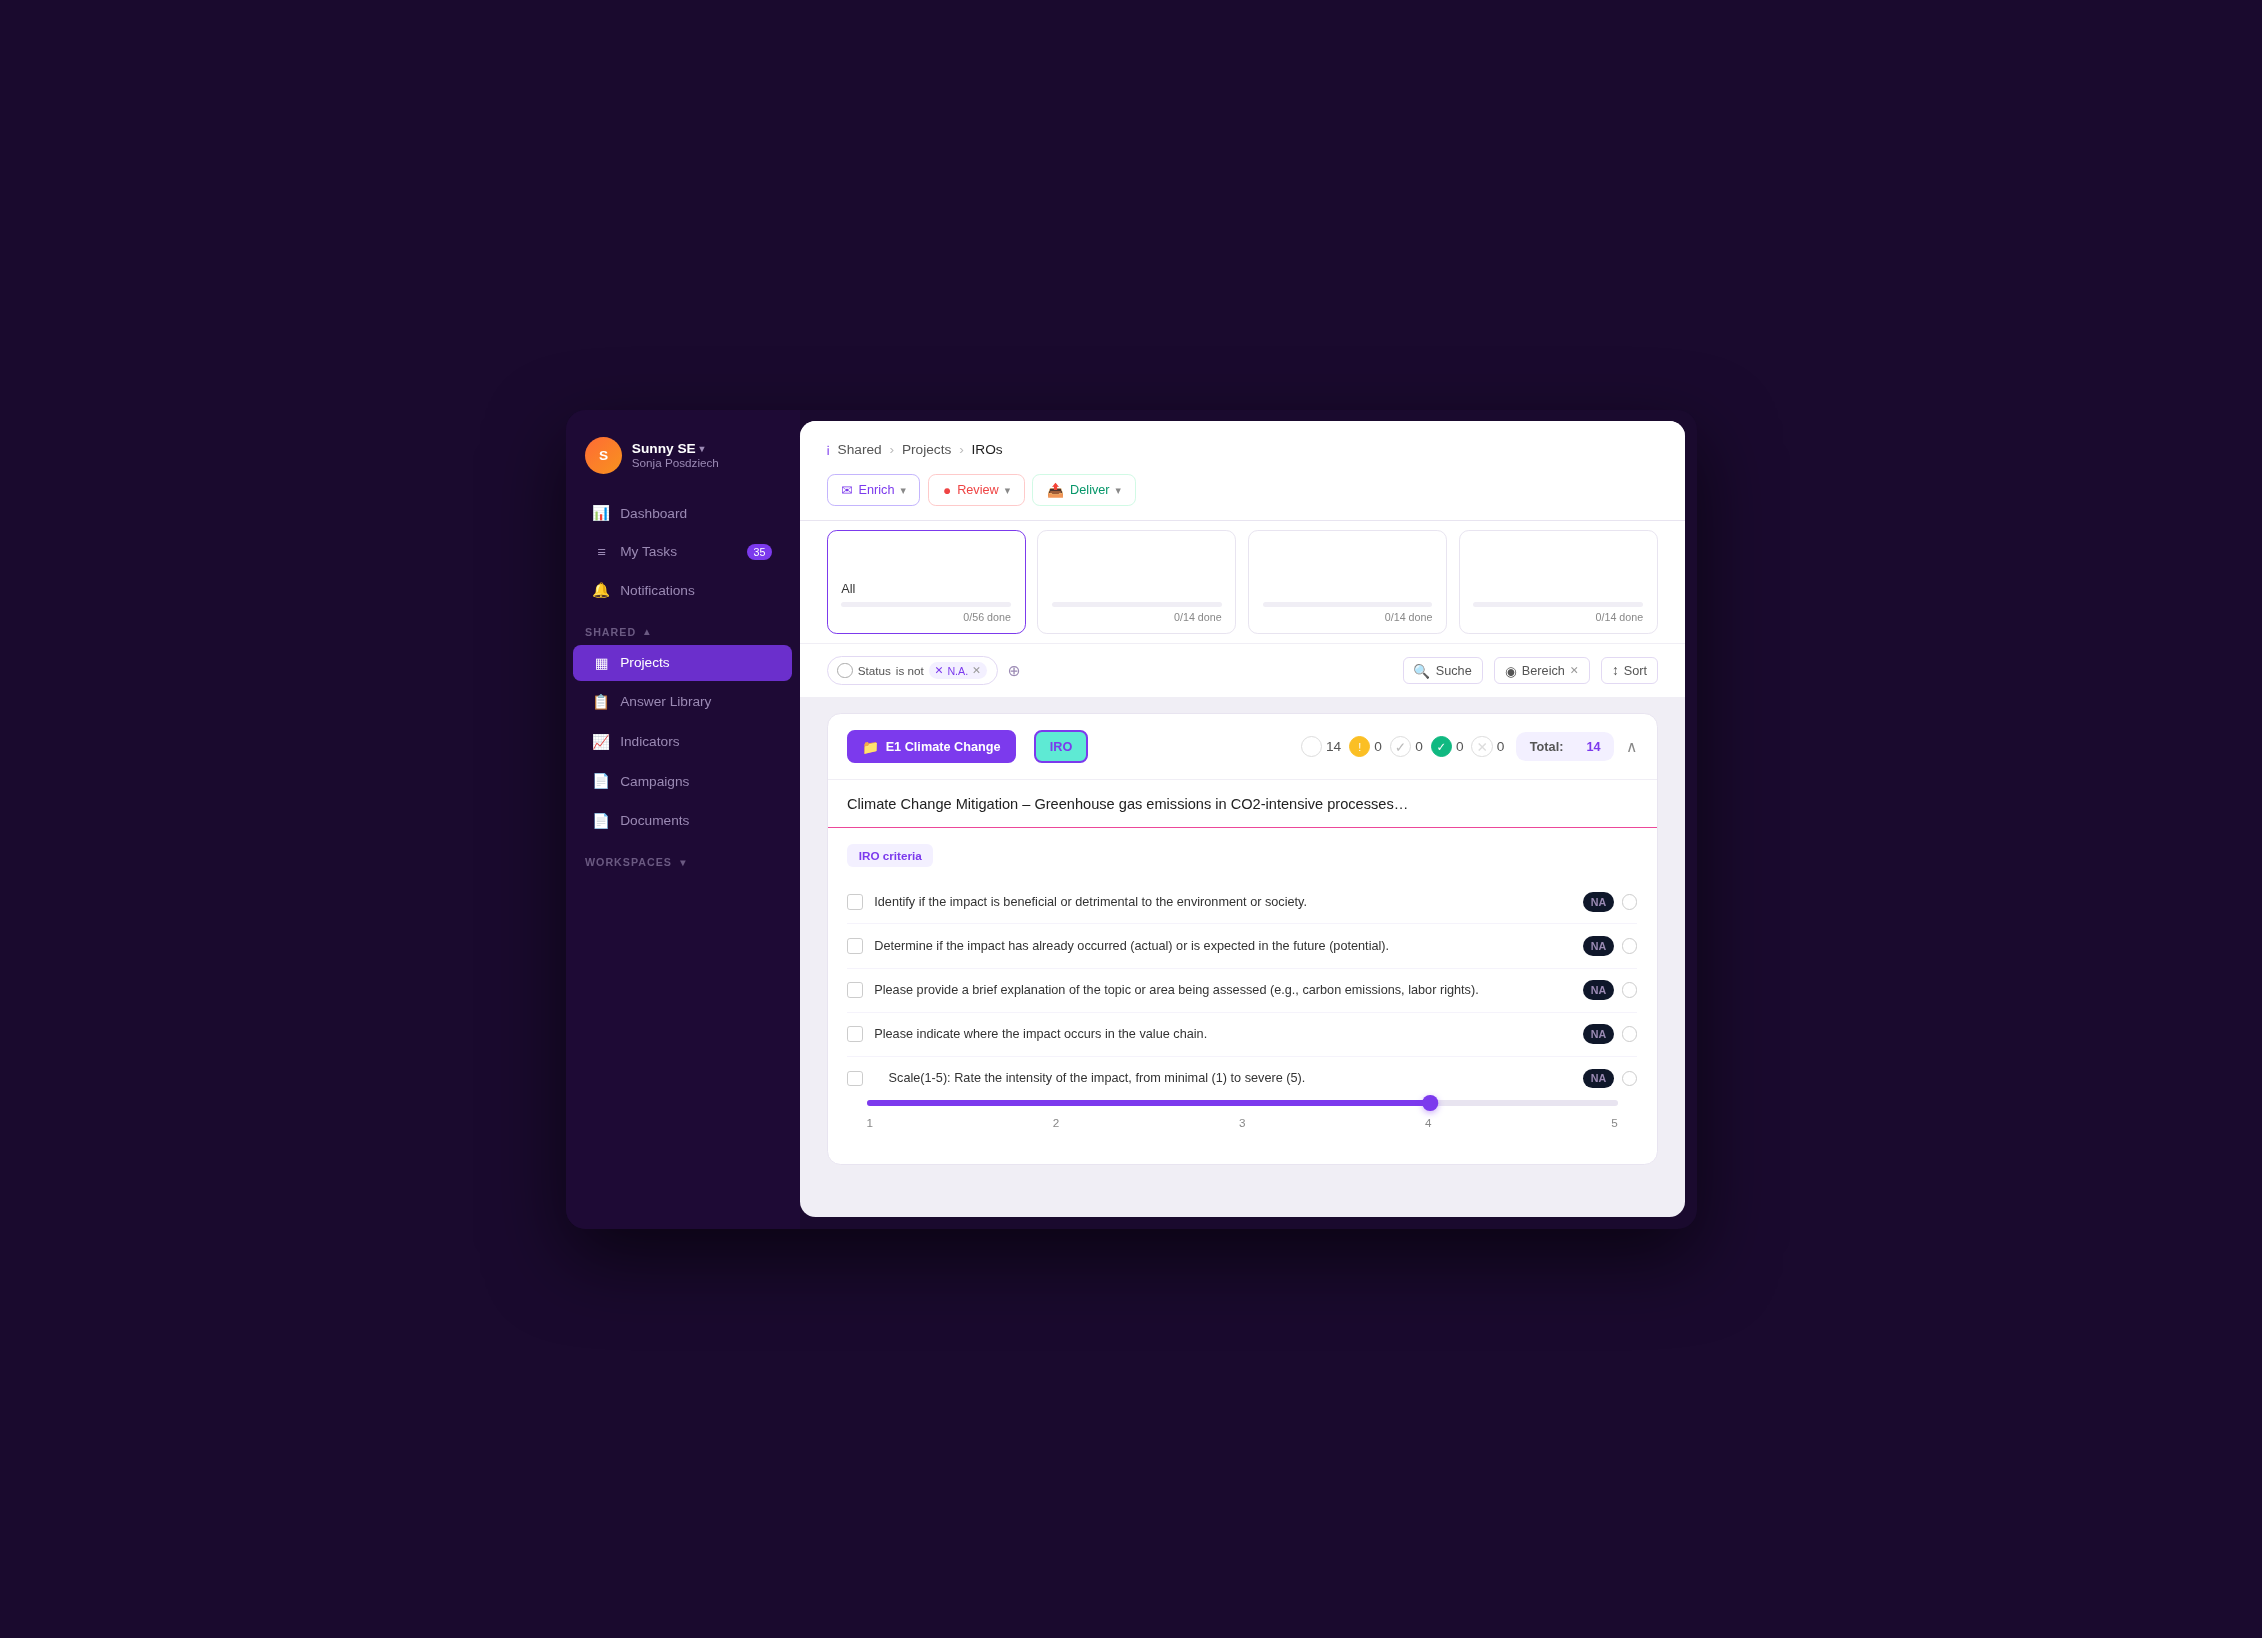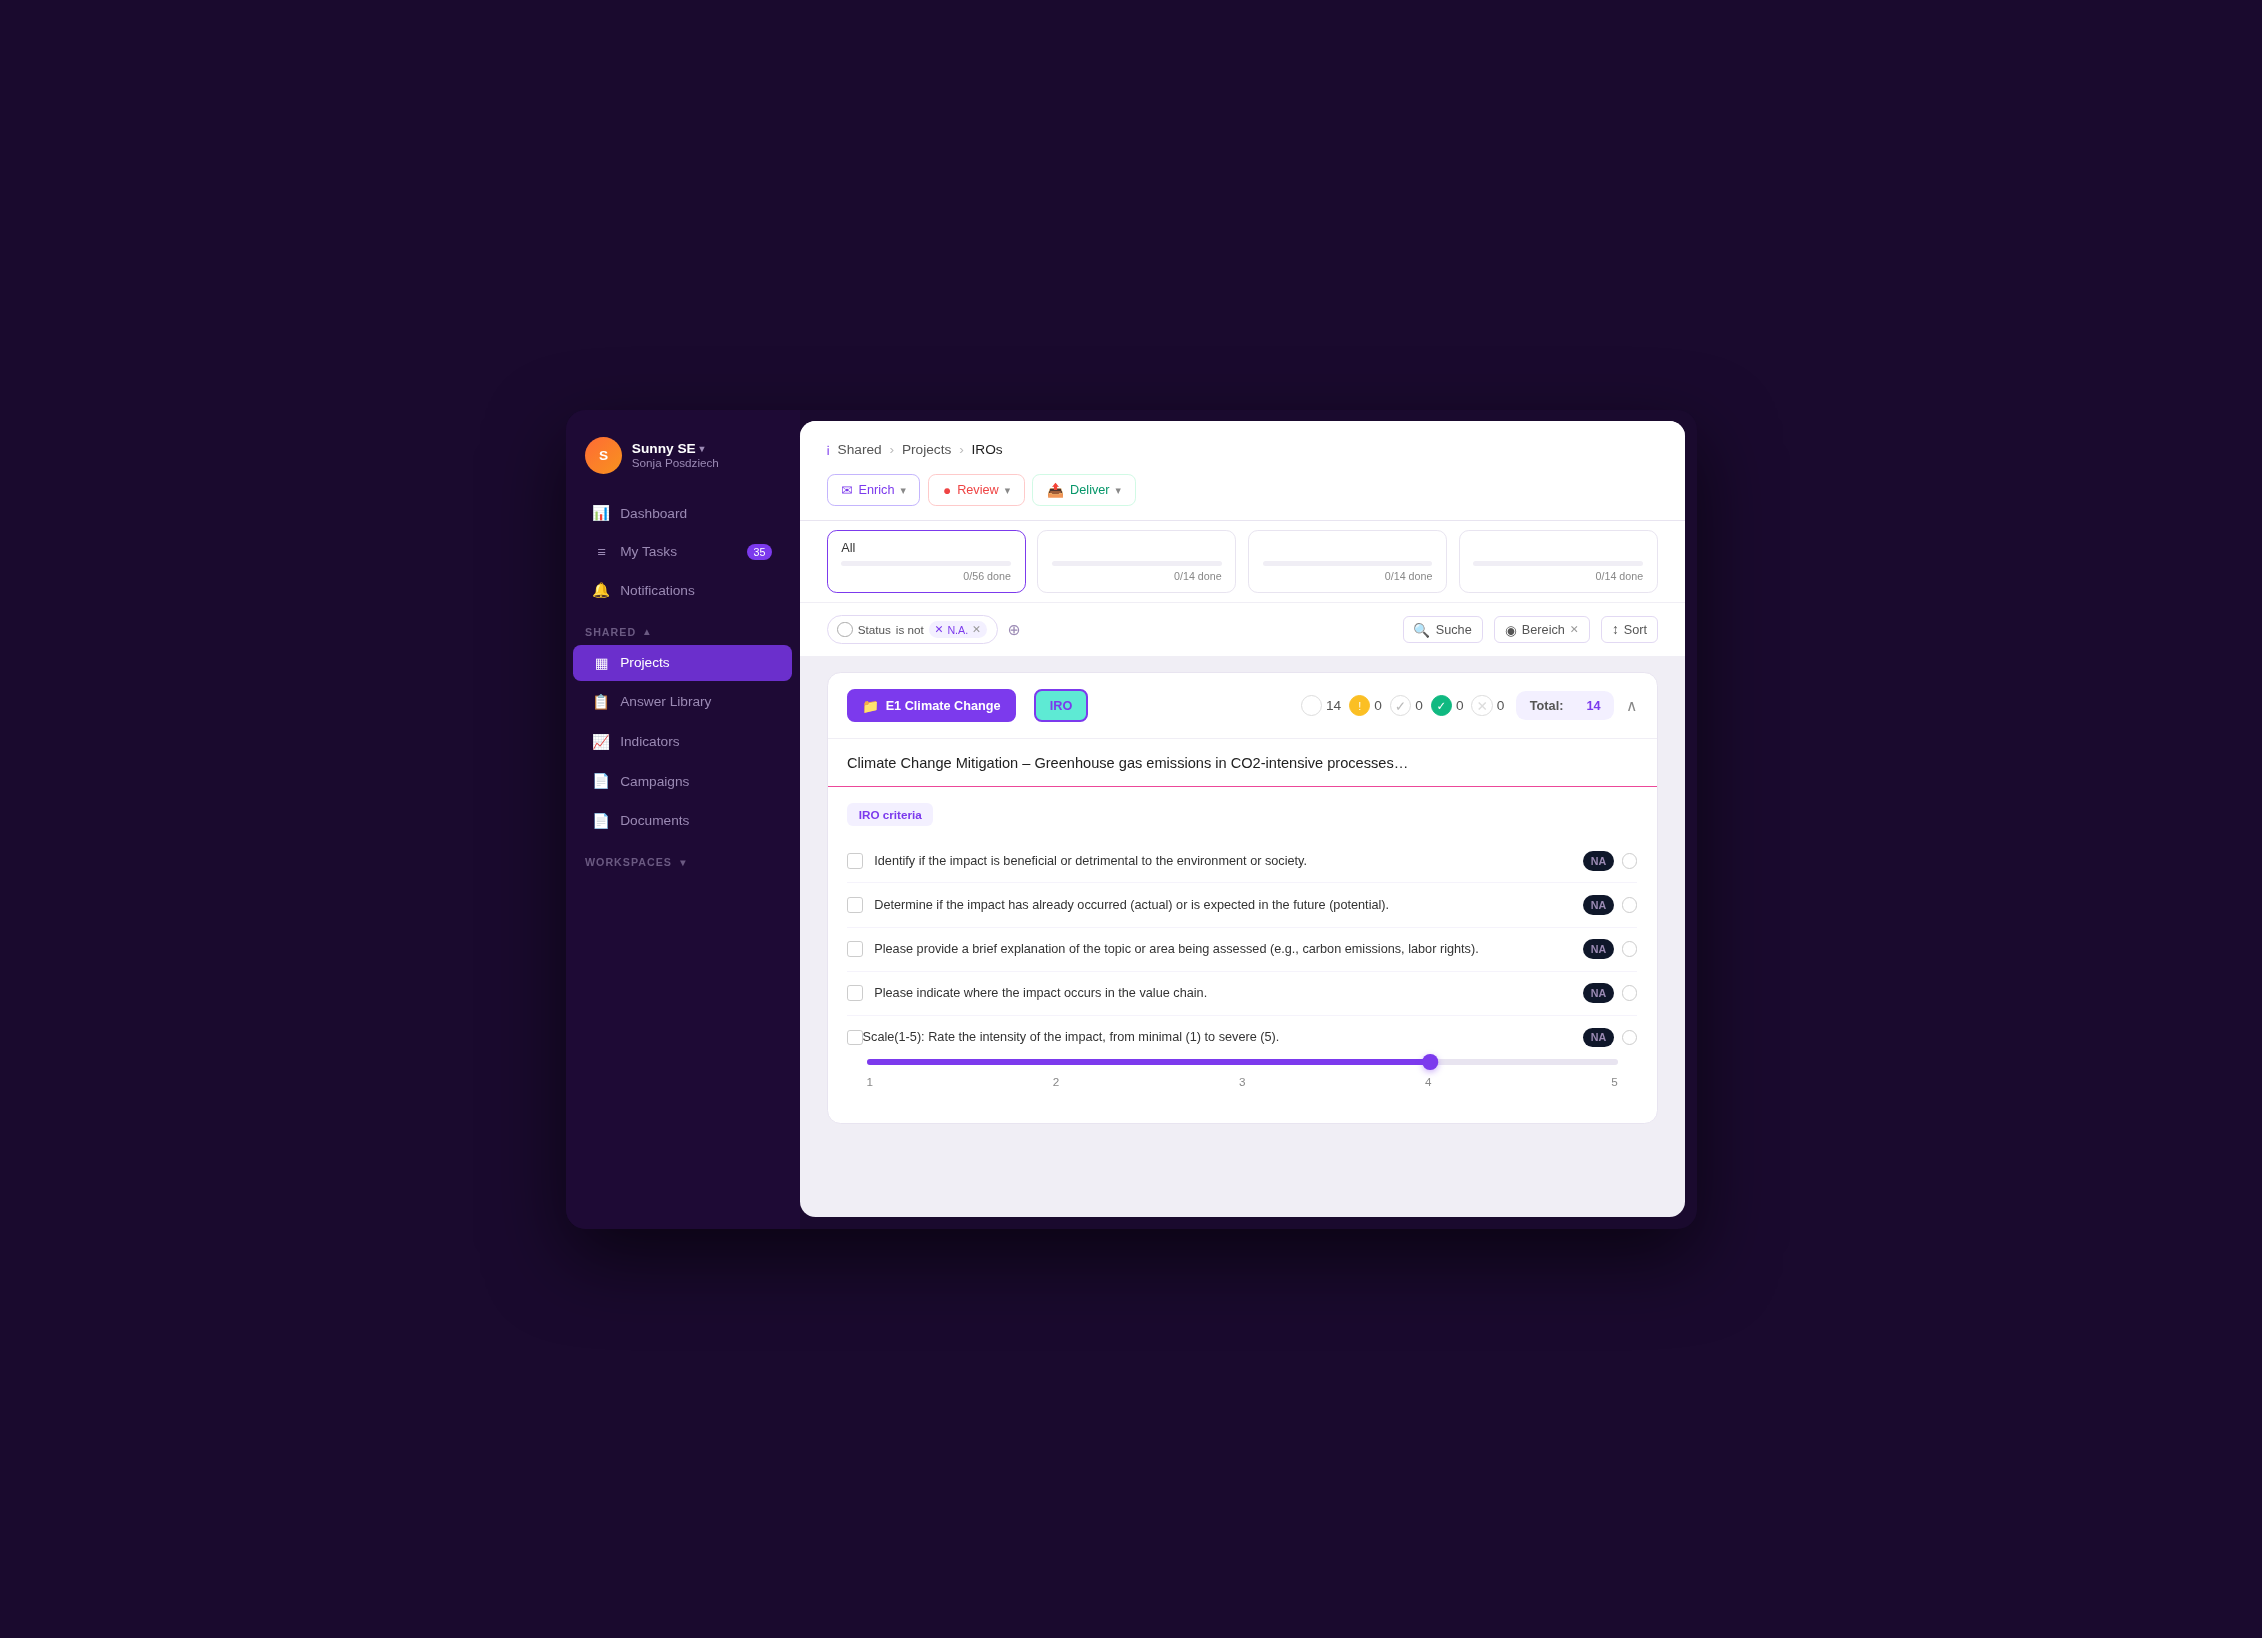--- a/index.html
+++ b/index.html
@@ -227,21 +227,21 @@
     }
     .progress-tab {
       flex: 1;
       padding: 9.8px 13.7px;
       border-radius: 9.8px;
       border: 1.5px solid #e8e4f0;
       background: white;
       cursor: pointer;
     }
     .progress-tab.active { border-color: #7c3aed; }
-    .progress-tab-label { font-size: 12.7px; color: #333; font-weight: 500; margin-bottom: 5.9px; }
+    .progress-tab-label { font-size: 12.7px; color: #333; font-weight: 500; margin-bottom: 5.9px; margin-top: 41px; }
     .progress-bar-wrap { height: 4.9px; background: #f0eef5; border-radius: 2.9px; margin-bottom: 3.9px; }
     .progress-bar-fill { height: 100%; background: #c4b5fd; border-radius: 2.9px; }
     .progress-count { font-size: 10.7px; color: #888; text-align: right; }
 
     
     .main-panel {
       padding: 15.6px 27px;
     }
 
     
@@ -406,21 +406,21 @@
       display: flex;
       justify-content: space-between;
       font-size: 11.7px;
       color: #888;
       padding: 3.9px 0;
     }
     .slider-item-row {
       display: flex;
       align-items: center;
       padding: 11.7px 0 3.9px;
-      gap: 0;
+      gap: 26px;
     }
   </style>
 </head>
 <body>
 
 <div class="app-container">
 
   <nav class="sidebar">
     <div class="user-section">
       <div class="avatar">

